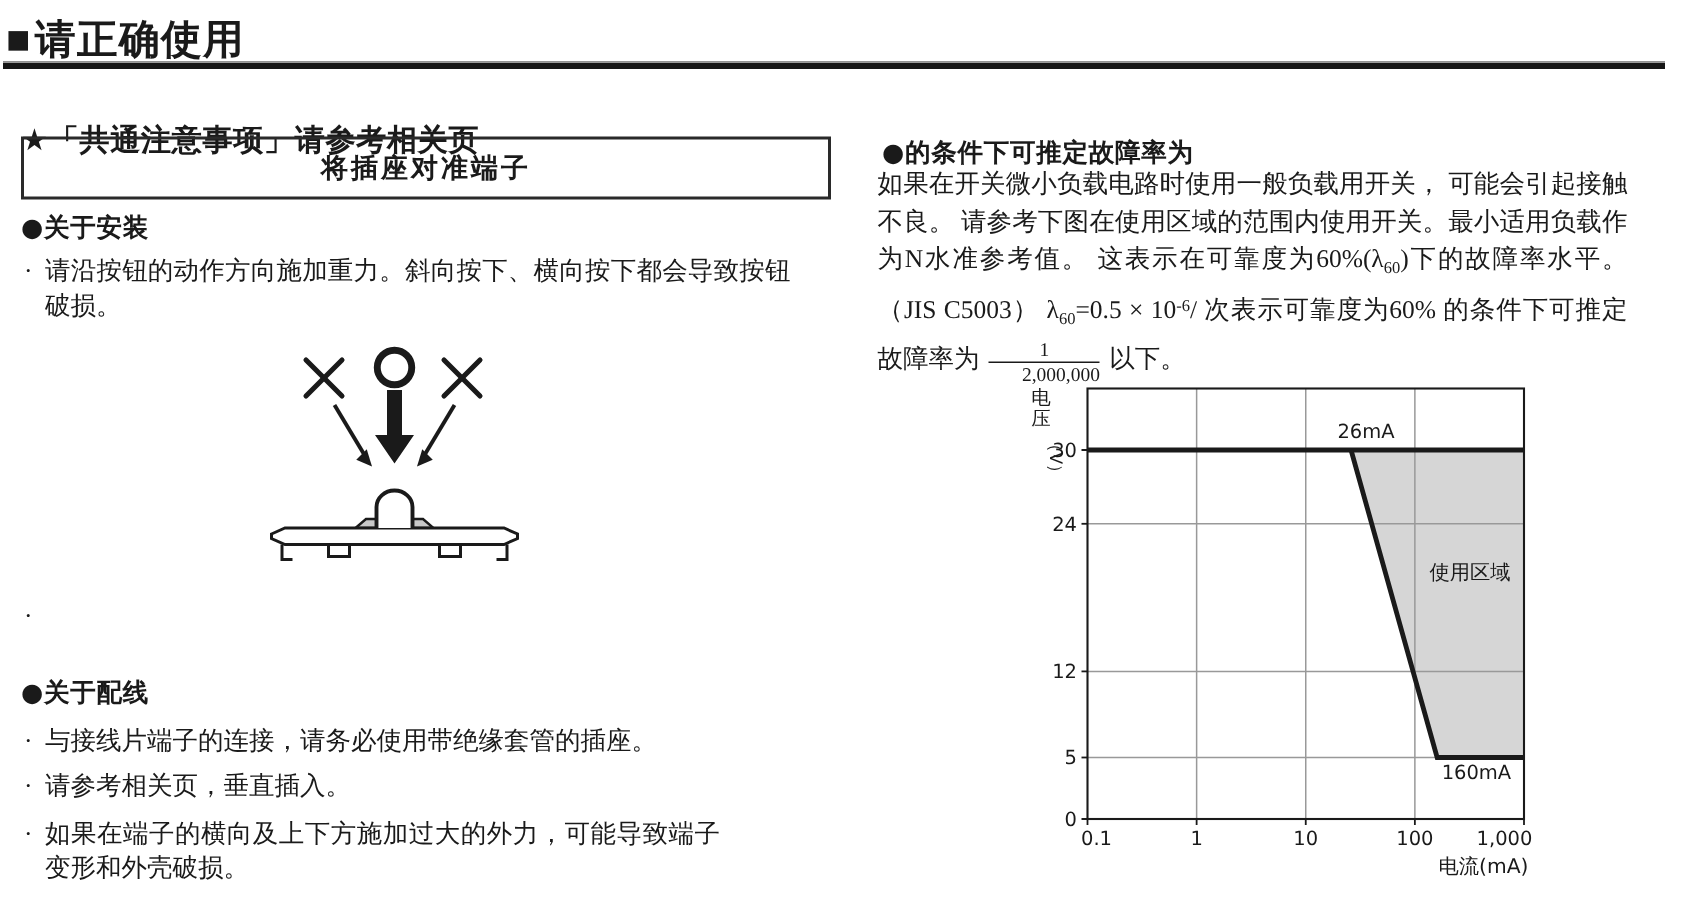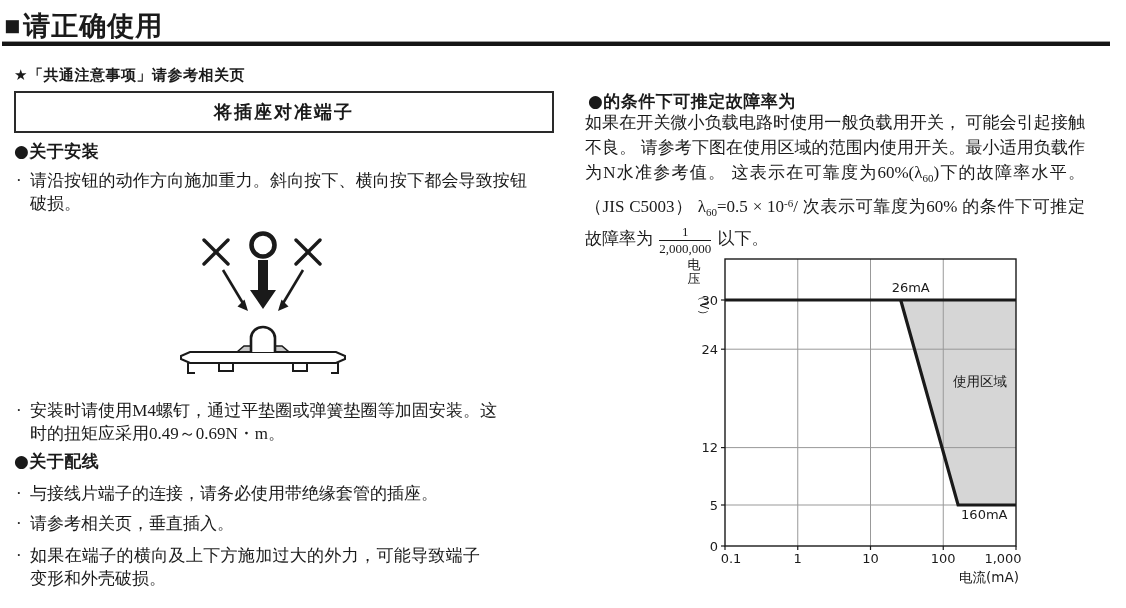--- a/index.html
+++ b/index.html
@@ -16,23 +16,23 @@
     font-family:Liberation Sans, sans-serif;
     font-weight:700;font-size:27px;letter-spacing:1px;
     white-space:nowrap;
   }
   .h1 .sq{margin-right:2px;}
   .rule{
     position:absolute;left:2px;top:41px;width:1108px;height:4px;
     background:#151515;border-top:1px solid #9a9a9a;
   }
   .star{
-    position:absolute;left:14px;top:66px;
+    position:absolute;left:14px;top:80px;
     font-family:"DejaVu Sans","Liberation Sans",sans-serif;
-    font-weight:600;font-size:15px;letter-spacing:.5px;white-space:nowrap;
+    font-weight:600;font-size:20px;letter-spacing:.5px;white-space:nowrap;
   }
   .box{
     position:absolute;left:14px;top:91px;width:536px;height:38px;
     border:2px solid #2a2a2a;
     display:flex;align-items:center;justify-content:center;
     font-family:"DejaVu Sans","Liberation Sans",sans-serif;
     font-weight:700;font-size:18px;letter-spacing:2px;
   }
   .sec-h{
     position:absolute;
@@ -49,21 +49,21 @@
     position:absolute;left:585px;top:110px;width:500px;
     font-size:17px;line-height:25px;text-align:justify;
   }
   .para sub{font-size:11px;vertical-align:-4px;}
   .para sup{font-size:11px;vertical-align:5px;}
   .frac{
     display:inline-block;text-align:center;vertical-align:-9px;
     line-height:1.05;font-size:13px;margin:0 2px;
   }
   .frac .num{display:block;border-bottom:1.3px solid #1a1a1a;padding:0 4px 1px;}
-  .frac .den{display:block;padding-top:1px;}
+  .frac .den{display:block;padding-top:1px;margin-left:22px;}
   svg text{font-family:"DejaVu Sans","Liberation Sans",sans-serif;fill:#1a1a1a;}
   .chart{position:absolute;left:648px;top:248px;}
   .illus{position:absolute;left:155px;top:222px;}
 </style>
 </head>
 <body>
 
 <div class="h1">
   <span class="sq">■</span><span>请正确使用</span>
 </div>
@@ -106,21 +106,20 @@
     <polygon points="123,89 133.5,84.5 126.5,77.5" stroke="none"></polygon>
   </g>
   <polygon points="82,130 89,124 127,124 134,130" fill="#c9c9c9" stroke="#1a1a1a" stroke-width="1.6"></polygon>
   <path d="M26,134 L35,130 H181 L190,134 V137 L181,141 H35 L26,137 Z" fill="#ffffff" stroke="#1a1a1a" stroke-width="2"></path>
   <path d="M33,141 v10 h7 M64,141 v8 h14 v-8 M138,141 v8 h14 v-8 M183,141 v10 h-7" fill="none" stroke="#1a1a1a" stroke-width="2"></path>
   <path d="M96,130 v-14 a12,11 0 0 1 24,0 v14" fill="#ffffff" stroke="#1a1a1a" stroke-width="2.6"></path>
 </svg>
 
 <div class="li" style="left:14px;top:399px;width:467px">
   <span class="dot">·</span>
-  <span>安装时请使用M4螺钉，通过平垫圈或弹簧垫圈等加固安装。这时的扭矩应采用0.49～0.69N・m。</span>
 </div>
 
 <div class="sec-h" style="left:14px;top:450px">
   <span>●</span><span>关于配线</span>
 </div>
 
 <div class="li" style="left:14px;top:482px;width:500px">
   <span class="dot">·</span>
   <span>与接线片端子的连接，请务必使用带绝缘套管的插座。</span>
 </div>

